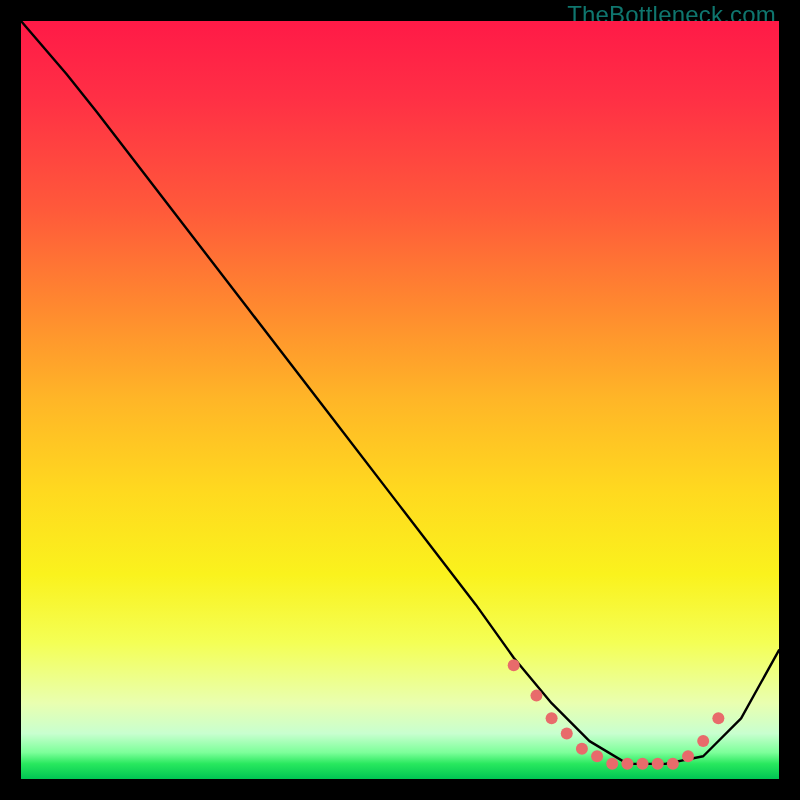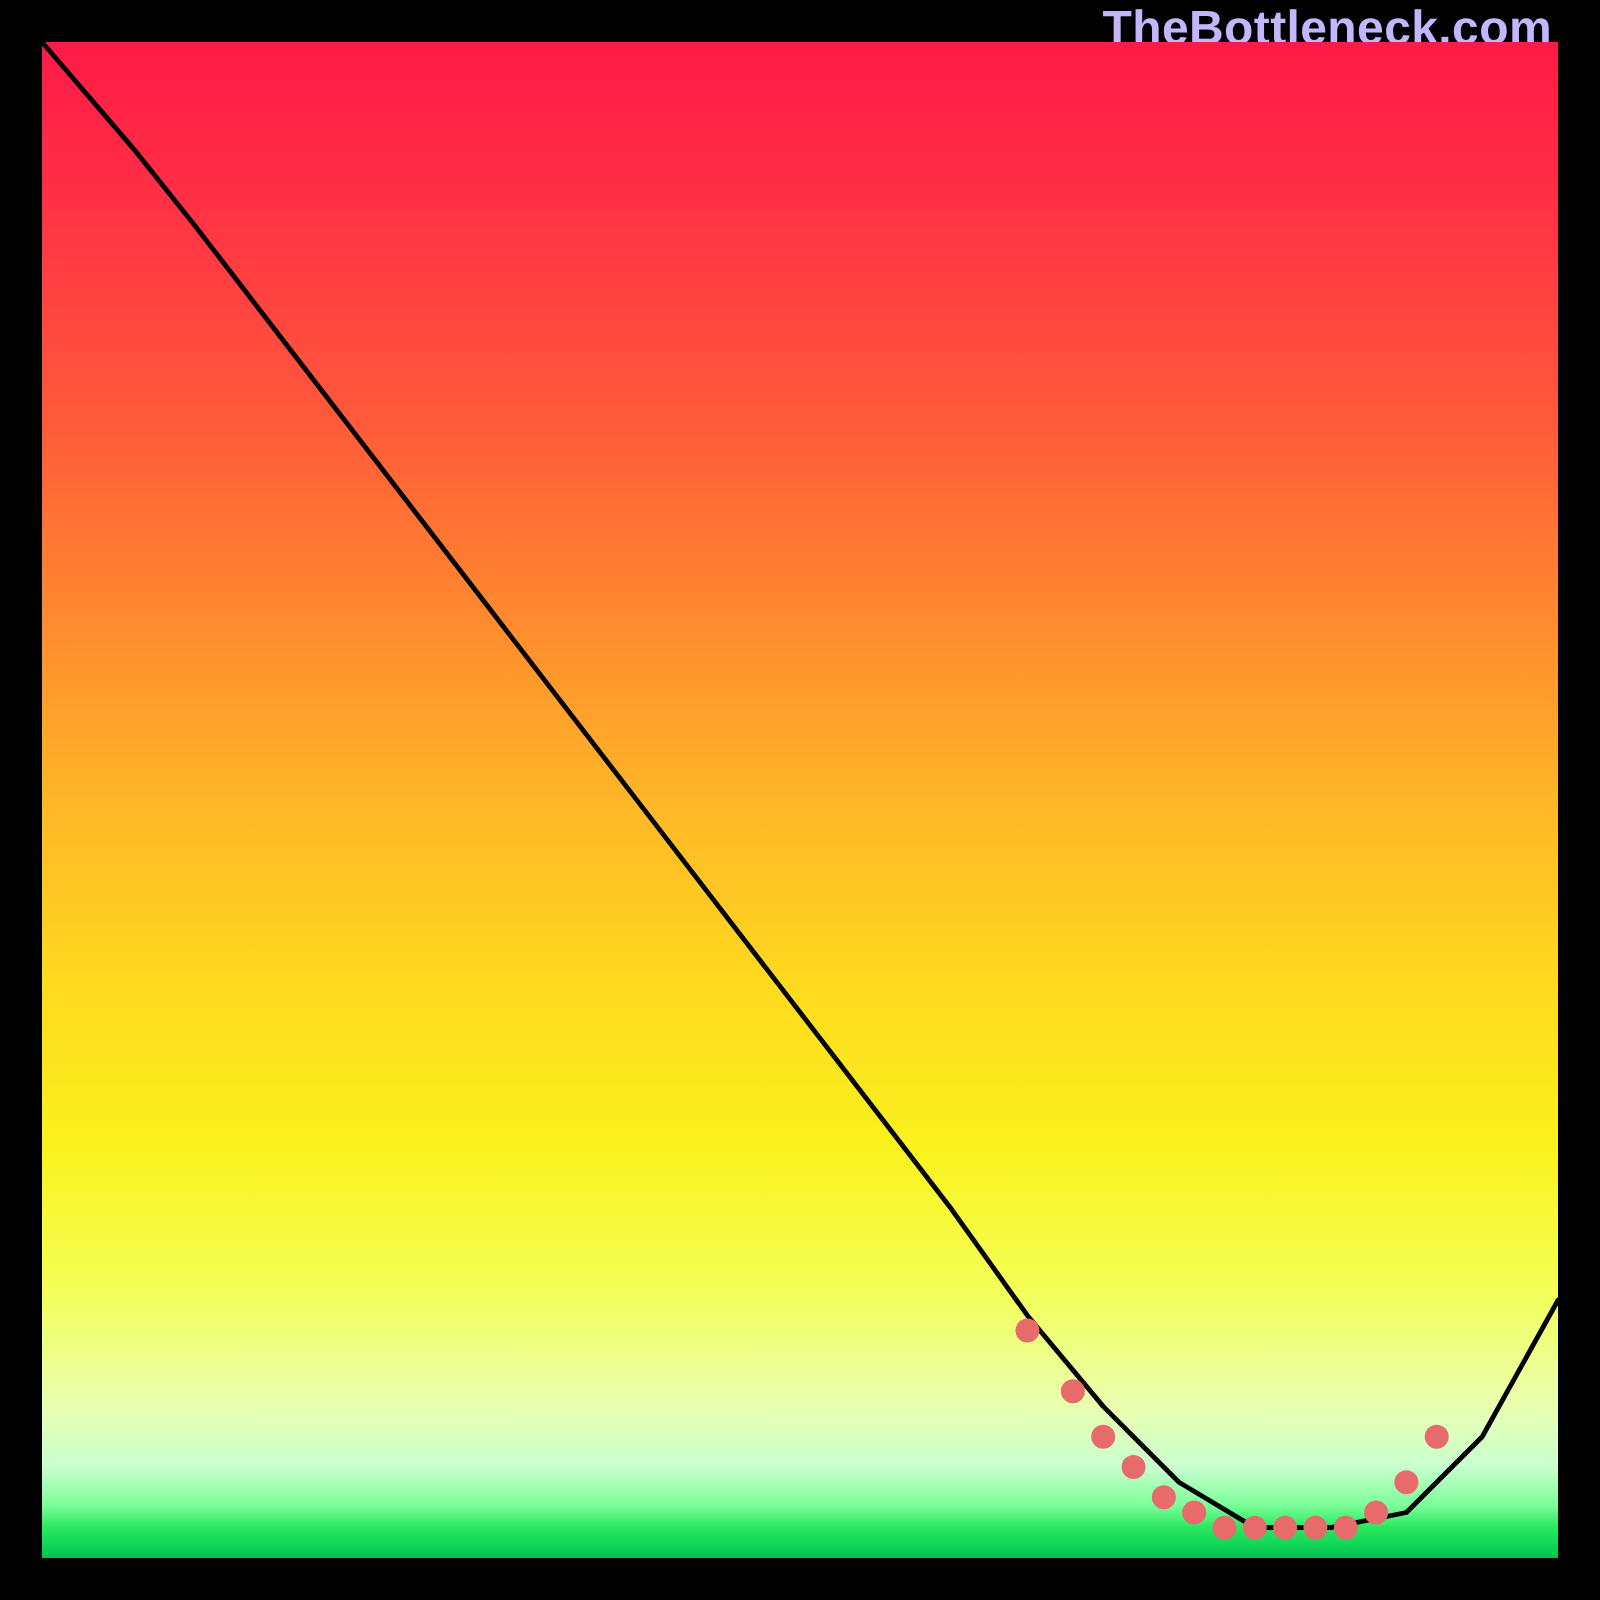--- a/index.html
+++ b/index.html
@@ -38,24 +38,24 @@
       #c8ffcf 94%,
       #7dff9a 96.5%,
       #28e85e 98%,
       #00c553 100%
     );
   }
   .attribution {
     position: absolute;
     top: 1px;
     right: 24px;
-    color: #c4b5fd;
+    color: #0f766e;
     font-size: 24px;
     letter-spacing: 0.2px;
-    font-weight: 700;
+    font-weight: 400;
     user-select: none;
   }
   svg.curve {
     position: absolute;
     left: 0;
     top: 0;
     width: 758px;
     height: 758px;
     overflow: visible;
   }

